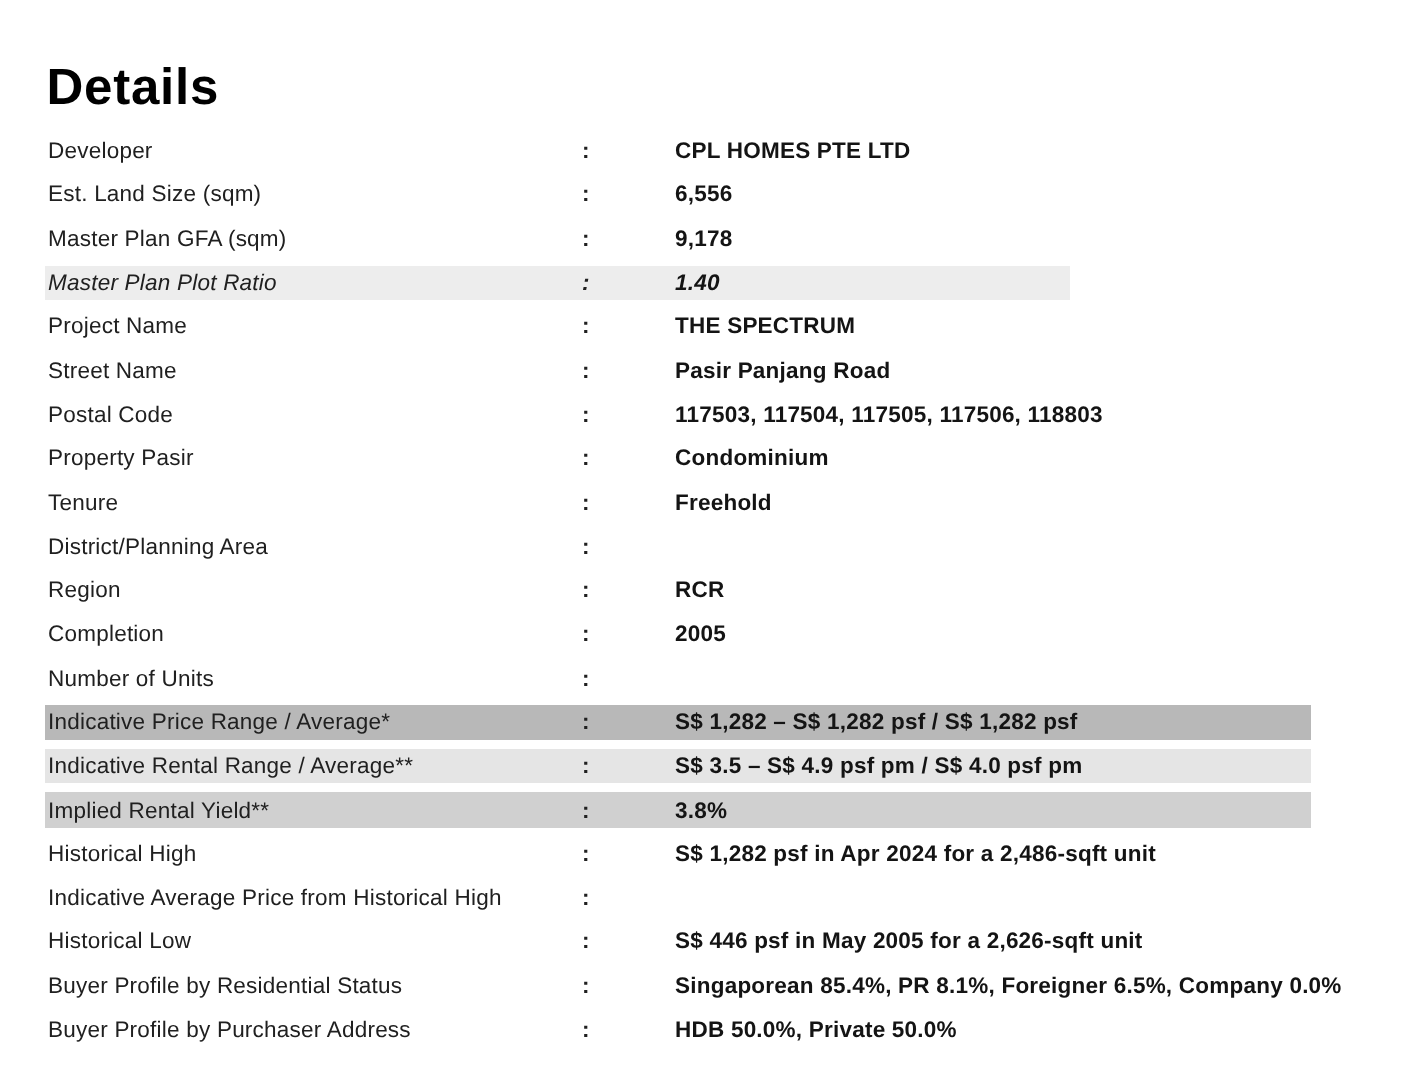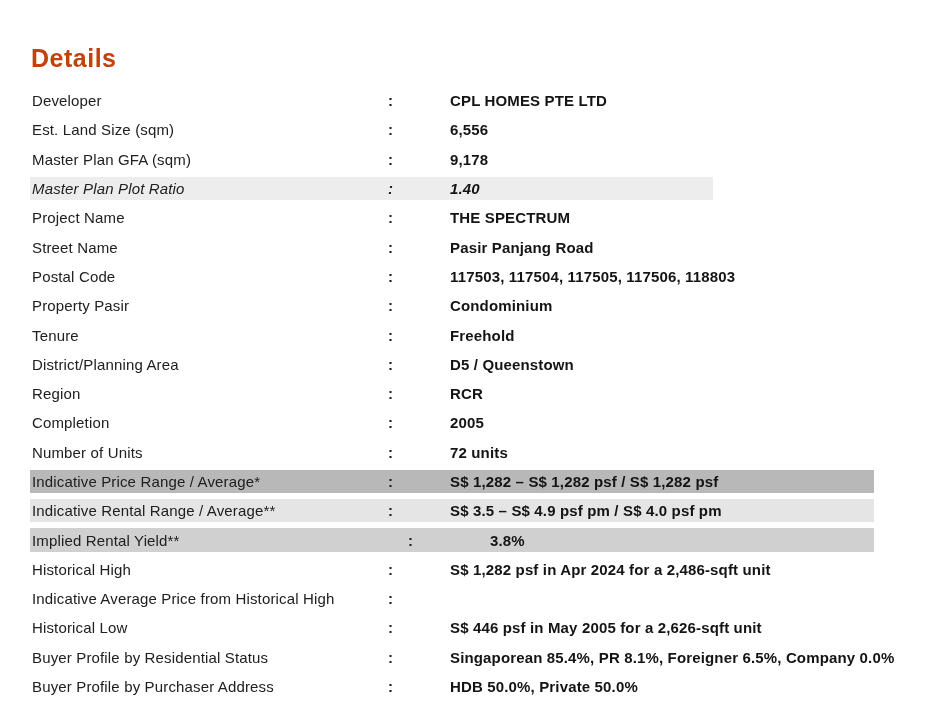--- a/index.html
+++ b/index.html
@@ -15,25 +15,25 @@
     color: var(--text, #1f1f1f);
   }
   .page {
     width: 943px;
     height: 717px;
     position: relative;
   }
   .heading {
     margin: 0;
     padding: 44px 0 0 31px;
-    font-size: 25px;
+    font-size: 34px;
     line-height: 28px;
     font-weight: 700;
     letter-spacing: 0.5px;
-    color: #c2410c;
+    color: #000000;
   }
   .table {
     width: 874px;
     margin-top: 14px;
   }
   .row {
     height: 29.3px;
     box-sizing: border-box;
     padding: 3px 0;
     display: flex;
@@ -77,21 +77,20 @@
   }
   .hl-light {
     background-image: linear-gradient(to right,
       transparent 30px, var(--highlight-light) 30px,
       var(--highlight-light) 940px, transparent 940px);
   }
   .hl-mid {
     background-image: linear-gradient(to right,
       transparent 30px, var(--highlight-mid) 30px,
       var(--highlight-mid) 940px, transparent 940px);
-    gap: 20px;
   }
 </style>
 </head>
 <body>
 
 <div class="page">
   <h1 class="heading">Details</h1>
   <div class="table">
       <div class="row">
         <span class="label">Developer</span>
@@ -134,36 +133,34 @@
         <span class="value">Condominium</span>
       </div>
       <div class="row">
         <span class="label">Tenure</span>
         <span class="colon">:</span>
         <span class="value">Freehold</span>
       </div>
       <div class="row">
         <span class="label">District/Planning Area</span>
         <span class="colon">:</span>
-        <span class="value">D5 / Queenstown</span>
       </div>
       <div class="row">
         <span class="label">Region</span>
         <span class="colon">:</span>
         <span class="value">RCR</span>
       </div>
       <div class="row">
         <span class="label">Completion</span>
         <span class="colon">:</span>
         <span class="value">2005</span>
       </div>
       <div class="row">
         <span class="label">Number of Units</span>
         <span class="colon">:</span>
-        <span class="value">72 units</span>
       </div>
       <div class="row hl-dark">
         <span class="label">Indicative Price Range / Average*</span>
         <span class="colon">:</span>
         <span class="value">S$ 1,282 – S$ 1,282 psf / S$ 1,282 psf</span>
       </div>
       <div class="row hl-light">
         <span class="label">Indicative Rental Range / Average**</span>
         <span class="colon">:</span>
         <span class="value">S$ 3.5 – S$ 4.9 psf pm / S$ 4.0 psf pm</span>

